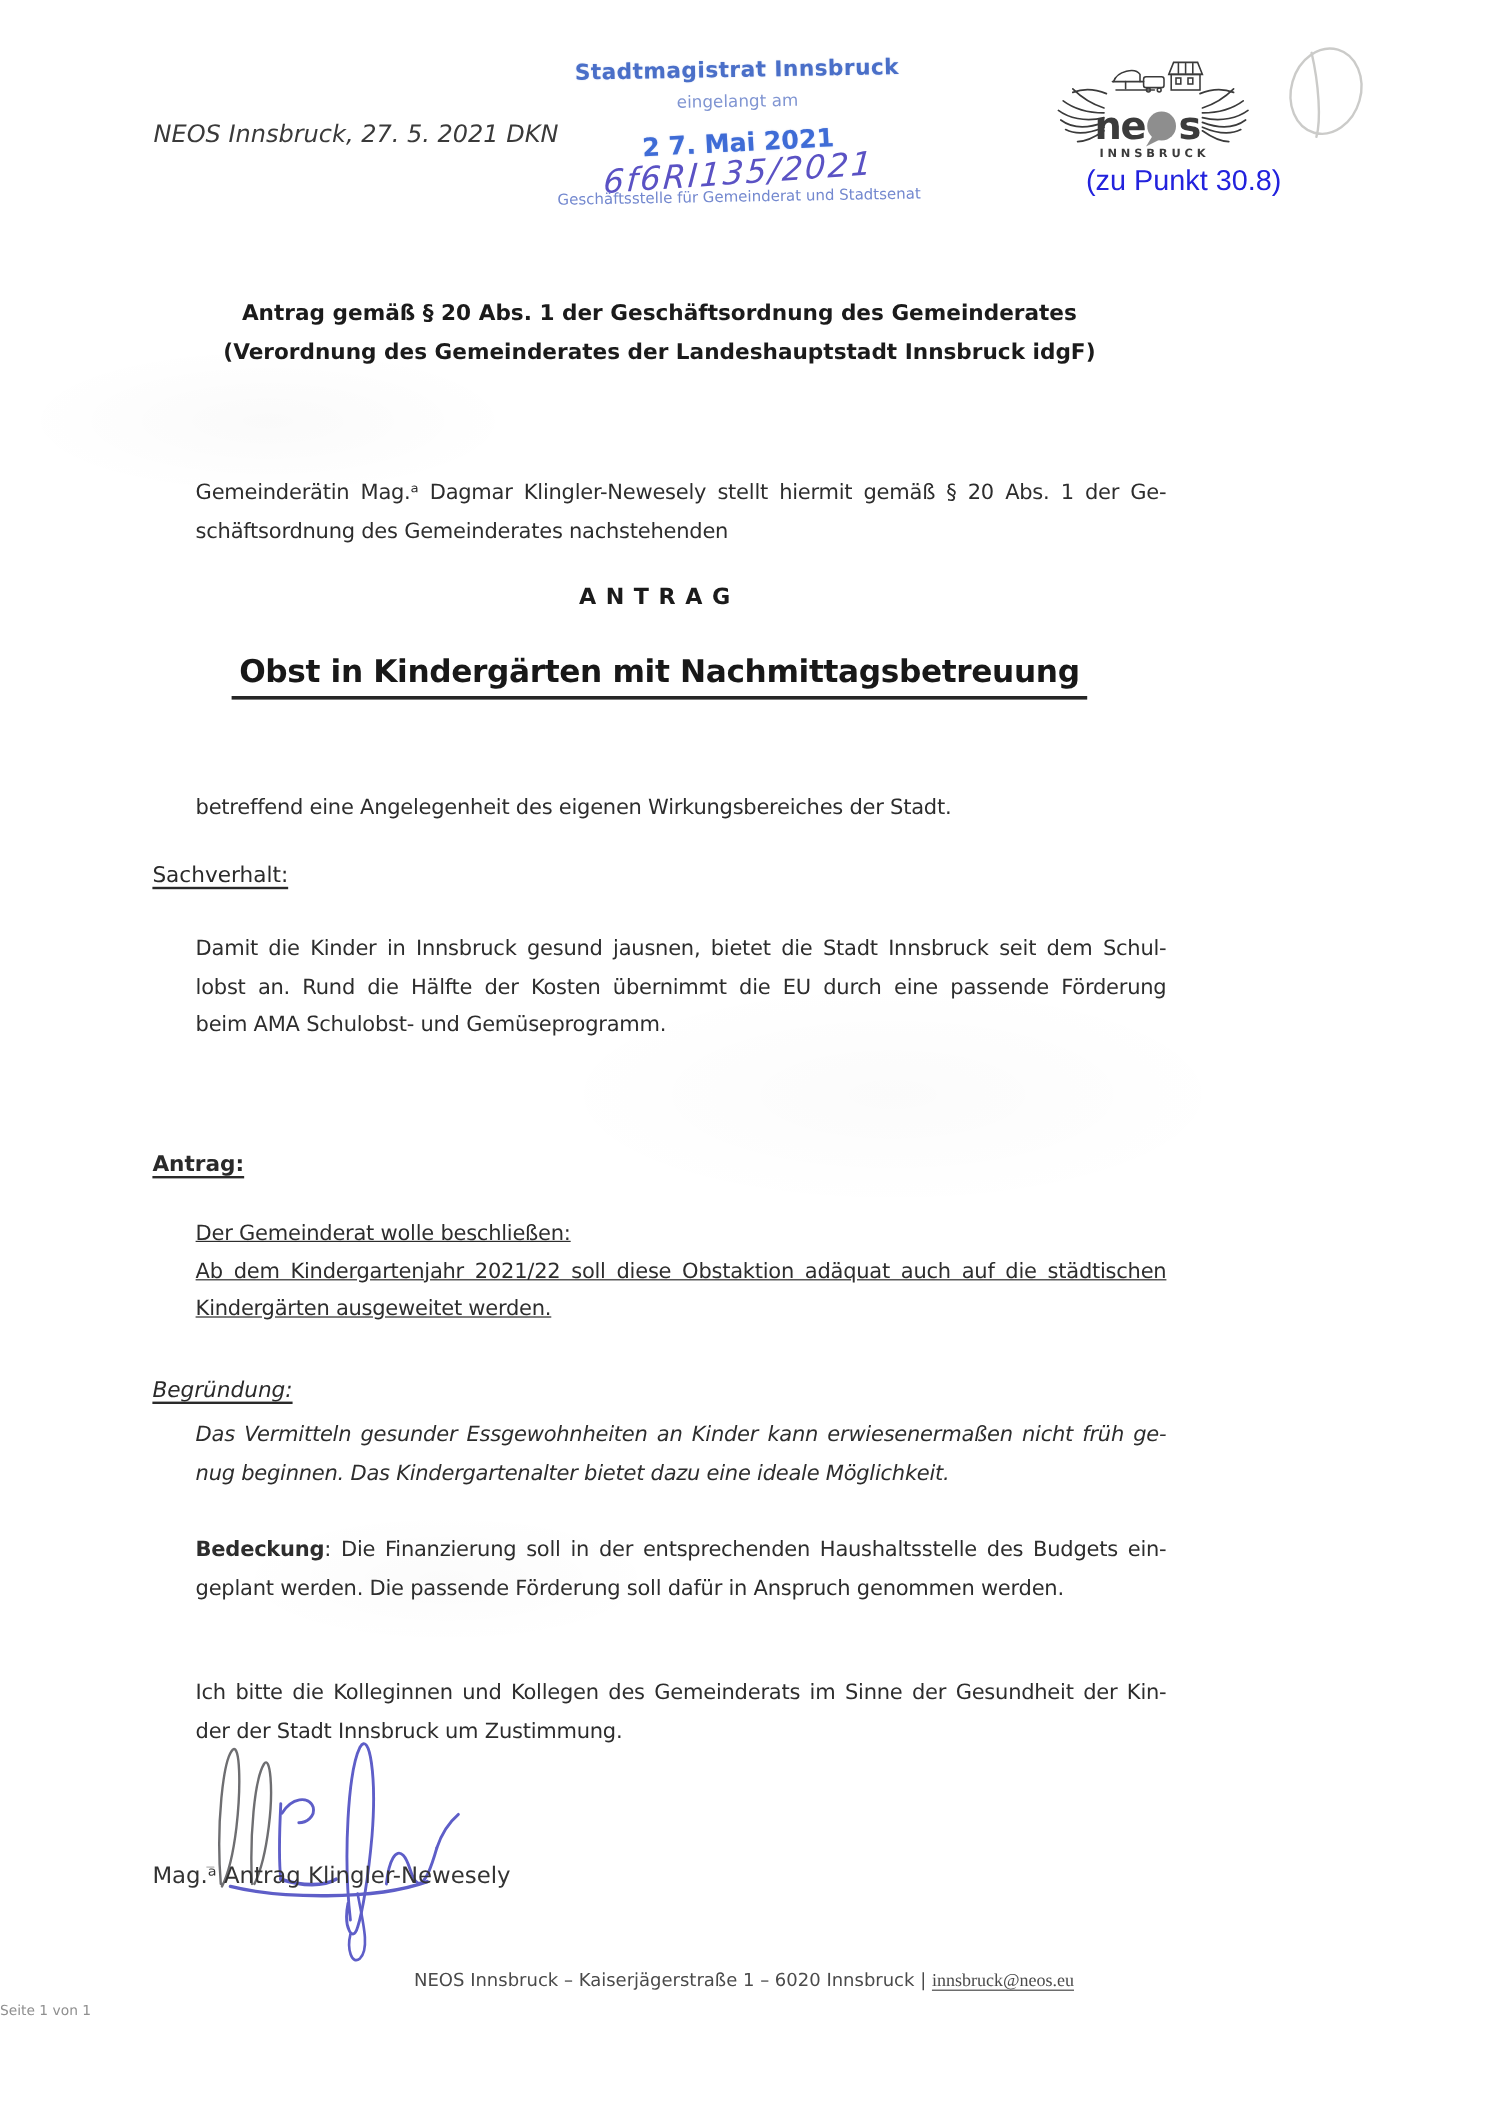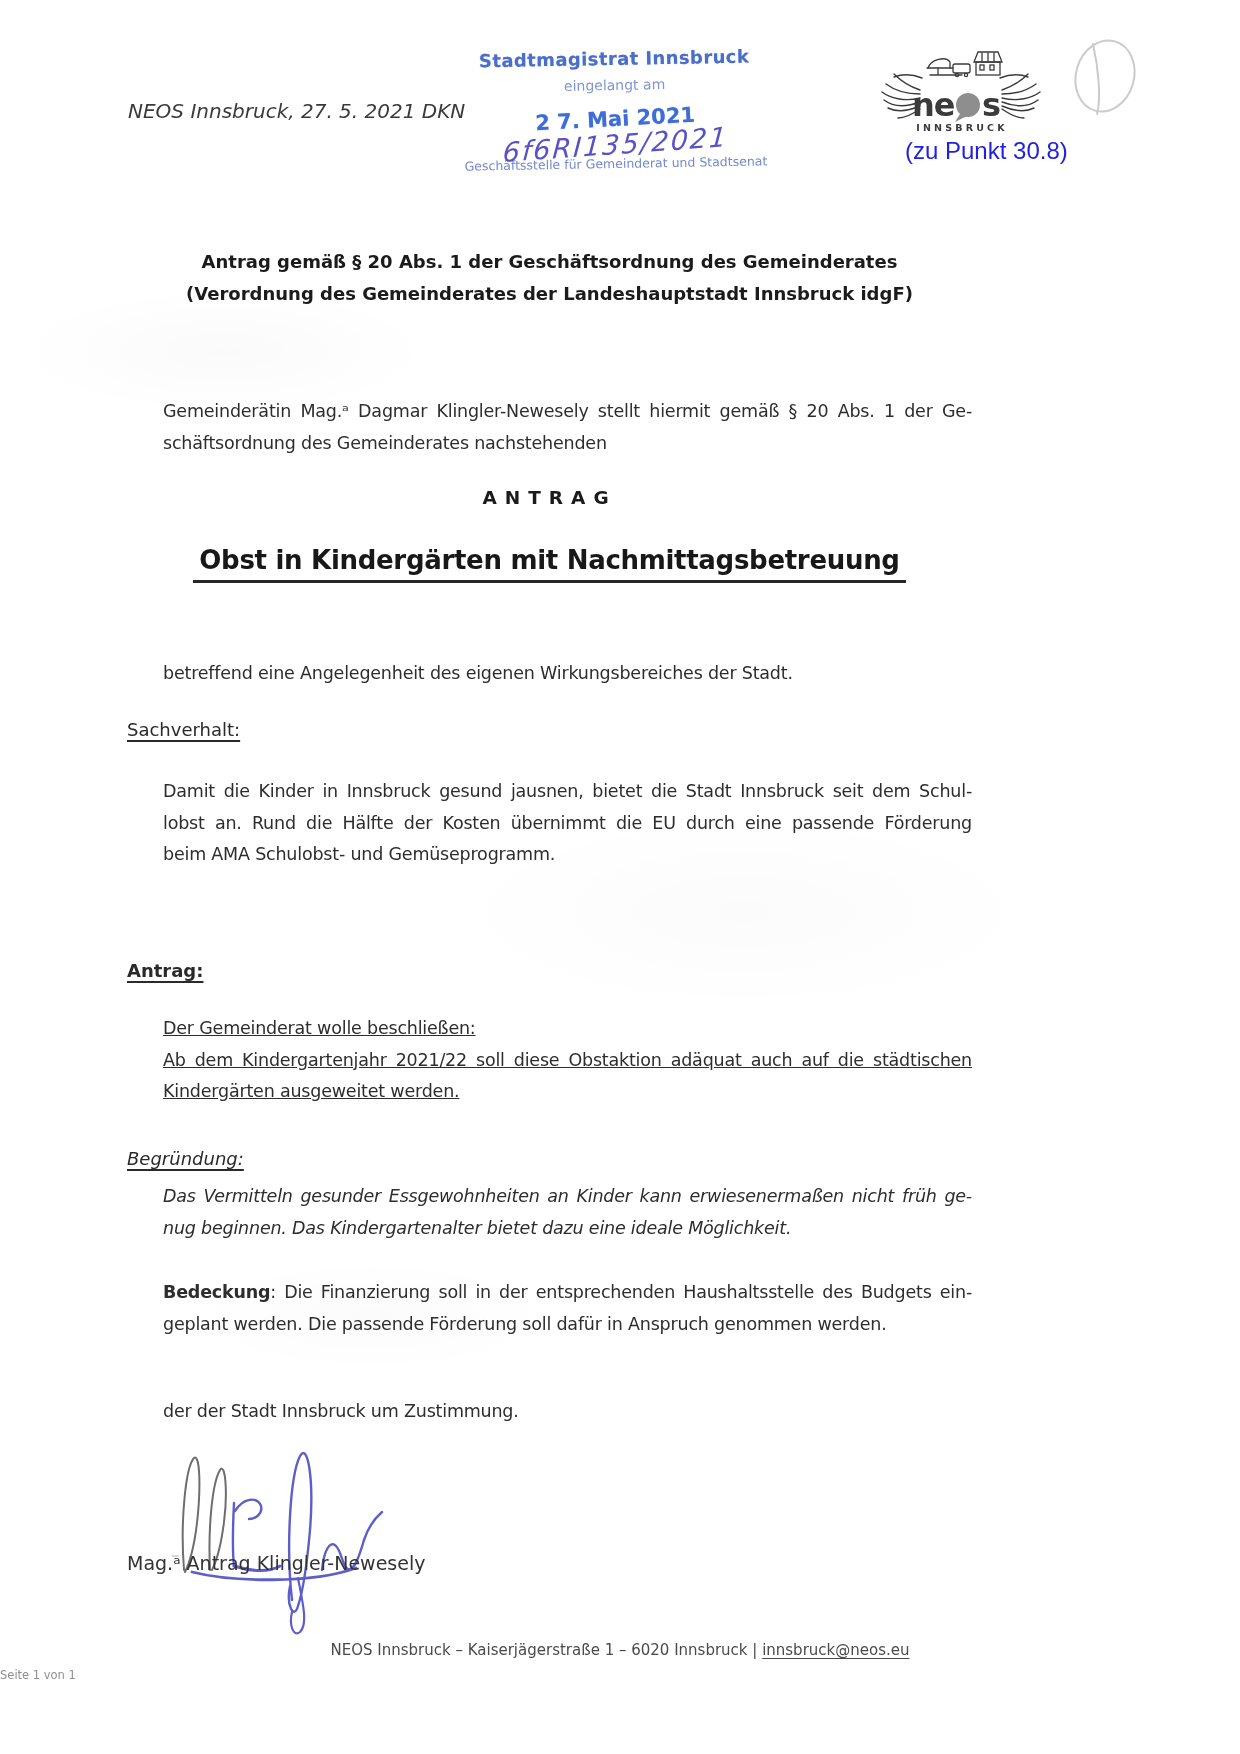--- a/index.html
+++ b/index.html
@@ -29,21 +29,21 @@
   .punkt{left:905px;top:137px;font-size:24px;color:#2222dd;font-family:"Liberation Sans",sans-serif;}
   
   .hblock{left:127px;top:246px;width:845px;text-align:center;}
   .hline{font-size:18px;font-weight:bold;line-height:32px;color:#1b1b1b;}
   .antragcaps{left:127px;top:487px;width:845px;text-align:center;font-size:18.5px;font-weight:bold;letter-spacing:8px;color:#1b1b1b;}
   .titlewrap{left:127px;top:545px;width:845px;text-align:center;}
   .doctitle{display:inline-block;font-size:26px;font-weight:bold;color:#181818;border-bottom:3px solid #262626;padding:0 6px 5px 6px;letter-spacing:-0.3px;}
   .label{font-size:18px;color:#2a2a2a;}
   .signer{left:127px;top:1552px;font-size:19px;color:#333;}
   .footer{left:0;top:1641px;width:1240px;text-align:center;font-size:15px;color:#4a4a4a;}
-  .footer a{color:#4a4a4a;text-decoration:underline;text-underline-offset:3px;}
+  .footer a{color:#4a4a4a;text-decoration:underline;text-underline-offset:3px;font-family:Liberation Serif, serif;}
   .seite{left:0;top:1668px;width:1240px;text-align:left;font-size:11.5px;color:#8f8f8f;}
   svg text{font-family:"DejaVu Sans",sans-serif;}
 </style>
 </head>
 <body>
 
 <div id="page">
 
   <div class="abs meta">NEOS Innsbruck, 27. 5. 2021 DKN</div>
 
@@ -149,20 +149,21 @@
     <div class="line ital">Das Vermitteln gesunder Essgewohnheiten an Kinder kann erwiesenermaßen nicht früh ge-</div>
     <div class="line ital last">nug beginnen. Das Kindergartenalter bietet dazu eine ideale Möglichkeit.</div>
   </div>
 
   <div class="block" style="top:1277px;">
     <div class="line"><span class="bold">Bedeckung</span><span>: Die Finanzierung soll in der entsprechenden Haushaltsstelle des Budgets ein-</span></div>
     <div class="line last">geplant werden. Die passende Förderung soll dafür in Anspruch genommen werden.</div>
   </div>
 
   <div class="block" style="top:1396px;">
+    <div class="line">Ich bitte die Kolleginnen und Kollegen des Gemeinderats im Sinne der Gesundheit der Kin-</div>
     <div class="line last">der der Stadt Innsbruck um Zustimmung.</div>
   </div>
 
   <svg class="abs" style="left:172px;top:1448px;" width="270" height="190" viewBox="0 0 270 190">
     <g fill="none" stroke-linecap="round" stroke-linejoin="round">
       <path d="M12,122 C8,72 14,18 22,10 C28,5 29,40 25,75 C22,100 17,116 13,124" stroke="#6e6e71" stroke-width="2"></path>
       <path d="M38,122 C36,82 40,35 48,22 C53,14 56,42 52,74 C49,98 44,114 40,122" stroke="#6e6e71" stroke-width="2"></path>
       <path d="M62,55 C61,75 60,100 62,118" stroke="#5e5ec8" stroke-width="2.4"></path>
       <path d="M63,63 C71,50 85,48 89,58 C91,66 83,71 77,71" stroke="#5e5ec8" stroke-width="2.4"></path>
       <path d="M62,118 C80,124 98,124 108,118" stroke="#5e5ec8" stroke-width="3"></path>

